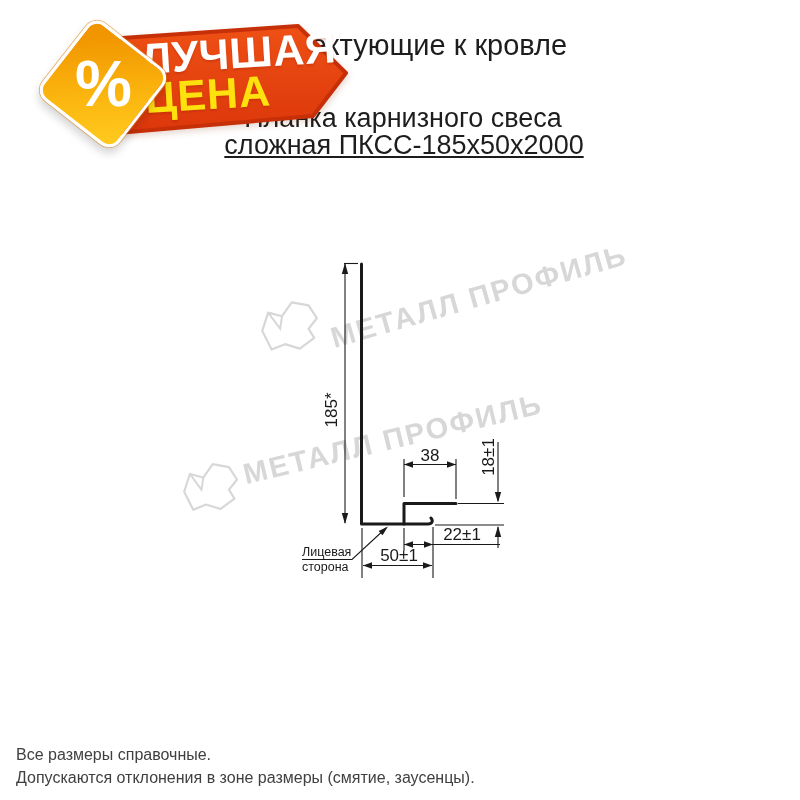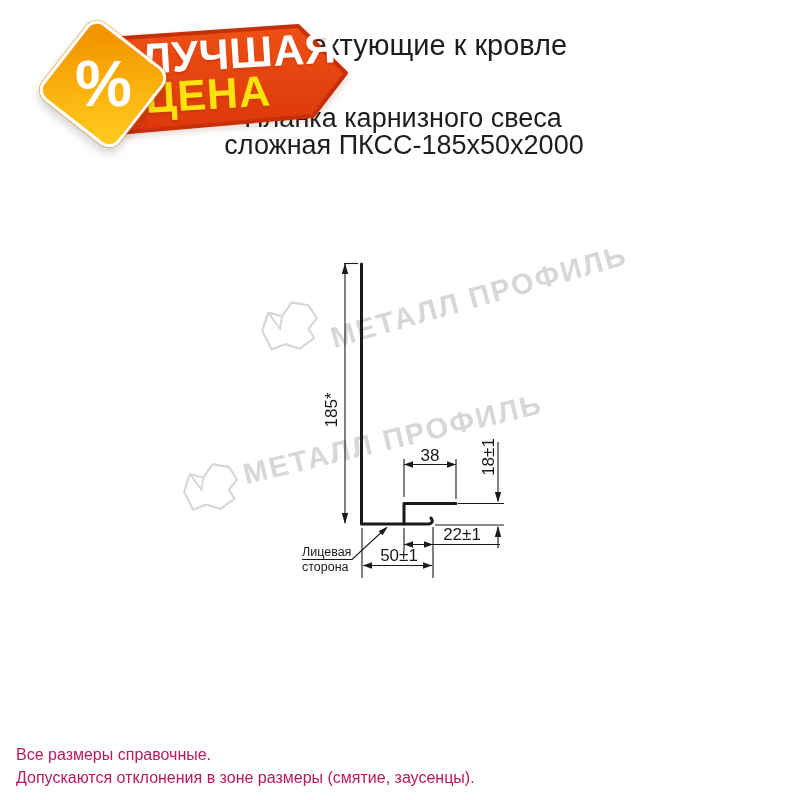--- a/index.html
+++ b/index.html
@@ -3,21 +3,21 @@
 <meta charset="utf-8">
 <style>
   html,body{margin:0;padding:0;background:#fff;}
   #page{position:relative;width:800px;height:800px;background:#fff;overflow:hidden;
         font-family:"Liberation Sans","DejaVu Sans",sans-serif;color:#1d1d1d;}
   .abs{position:absolute;}
   
   .title{top:29px;left:396px;transform:translateX(-50%);font-size:29px;white-space:nowrap;
          color:#1d1d1d;z-index:10;}
   .subtitle1{top:103px;left:403px;transform:translateX(-50%);font-size:27px;white-space:nowrap;z-index:10;}
-  .subtitle2{top:130px;left:404px;transform:translateX(-50%);font-size:27px;white-space:nowrap;z-index:10;}
+  .subtitle2{top:130px;left:404px;transform:translateX(-50%);font-size:27px;white-space:nowrap;z-index:10;text-decoration:underline;}
   
   .wm-text{font-size:29px;font-weight:700;letter-spacing:2px;color:#d7d7d7;white-space:nowrap;z-index:1;}
   .wm1-text{left:327px;top:323px;transform:rotate(-16deg);transform-origin:left top;}
   .wm2-text{left:240px;top:459px;transform:rotate(-13.5deg);transform-origin:left top;}
   .wm-logo{z-index:1;}
   .wm1-logo{left:256px;top:296px;transform:rotate(-10deg);}
   .wm2-logo{left:178px;top:458px;transform:rotate(-10deg);}
   
   .ribbon-svg{left:90px;top:10px;z-index:30;filter:drop-shadow(1px 3px 3px rgba(120,40,0,.18));}
   .badge-line1{left:141px;top:38px;font-size:43px;font-weight:700;color:#fff;line-height:1;
@@ -29,21 +29,21 @@
   .diamond{left:54px;top:35px;width:92px;height:92px;z-index:32;
            transform:rotate(38deg);border-radius:14px;border:3px solid #fff;
            background:linear-gradient(140deg,#f19500 12%,#fbb60f 60%,#ffc91d 95%);
            box-shadow:0 0 0 1px rgba(220,130,0,.55),3px 5px 10px rgba(0,0,0,.18);
            display:flex;align-items:center;justify-content:center;}
   .diamond span{transform:rotate(-38deg);font-size:64px;font-weight:700;color:#fff;line-height:1;}
   
   .drawing{left:0;top:0;z-index:5;}
   .drawing text{font-family:"Liberation Sans","DejaVu Sans",sans-serif;fill:#1a1a1a;}
   
-  .footnotes{left:16px;top:744px;font-size:16px;line-height:22.5px;color:#be185d;z-index:10;}
+  .footnotes{left:16px;top:744px;font-size:16px;line-height:22.5px;color:#404040;z-index:10;}
 </style>
 </head>
 <body>
 
 <div id="page">
 
   <svg class="abs wm-logo wm1-logo" width="68" height="62" viewBox="0 0 68 62">
     <path d="M6 30 L15 13 L28 19 L40 7 L56 13 L62 27 L52 36 L56 46 L40 54 L26 47 L12 50 Z" fill="#ffffff" stroke="#d7d7d7" stroke-width="2.2" stroke-linejoin="round"></path>
     <path d="M15 13 L24 31 L28 19" fill="none" stroke="#d7d7d7" stroke-width="2"></path>
   </svg>

